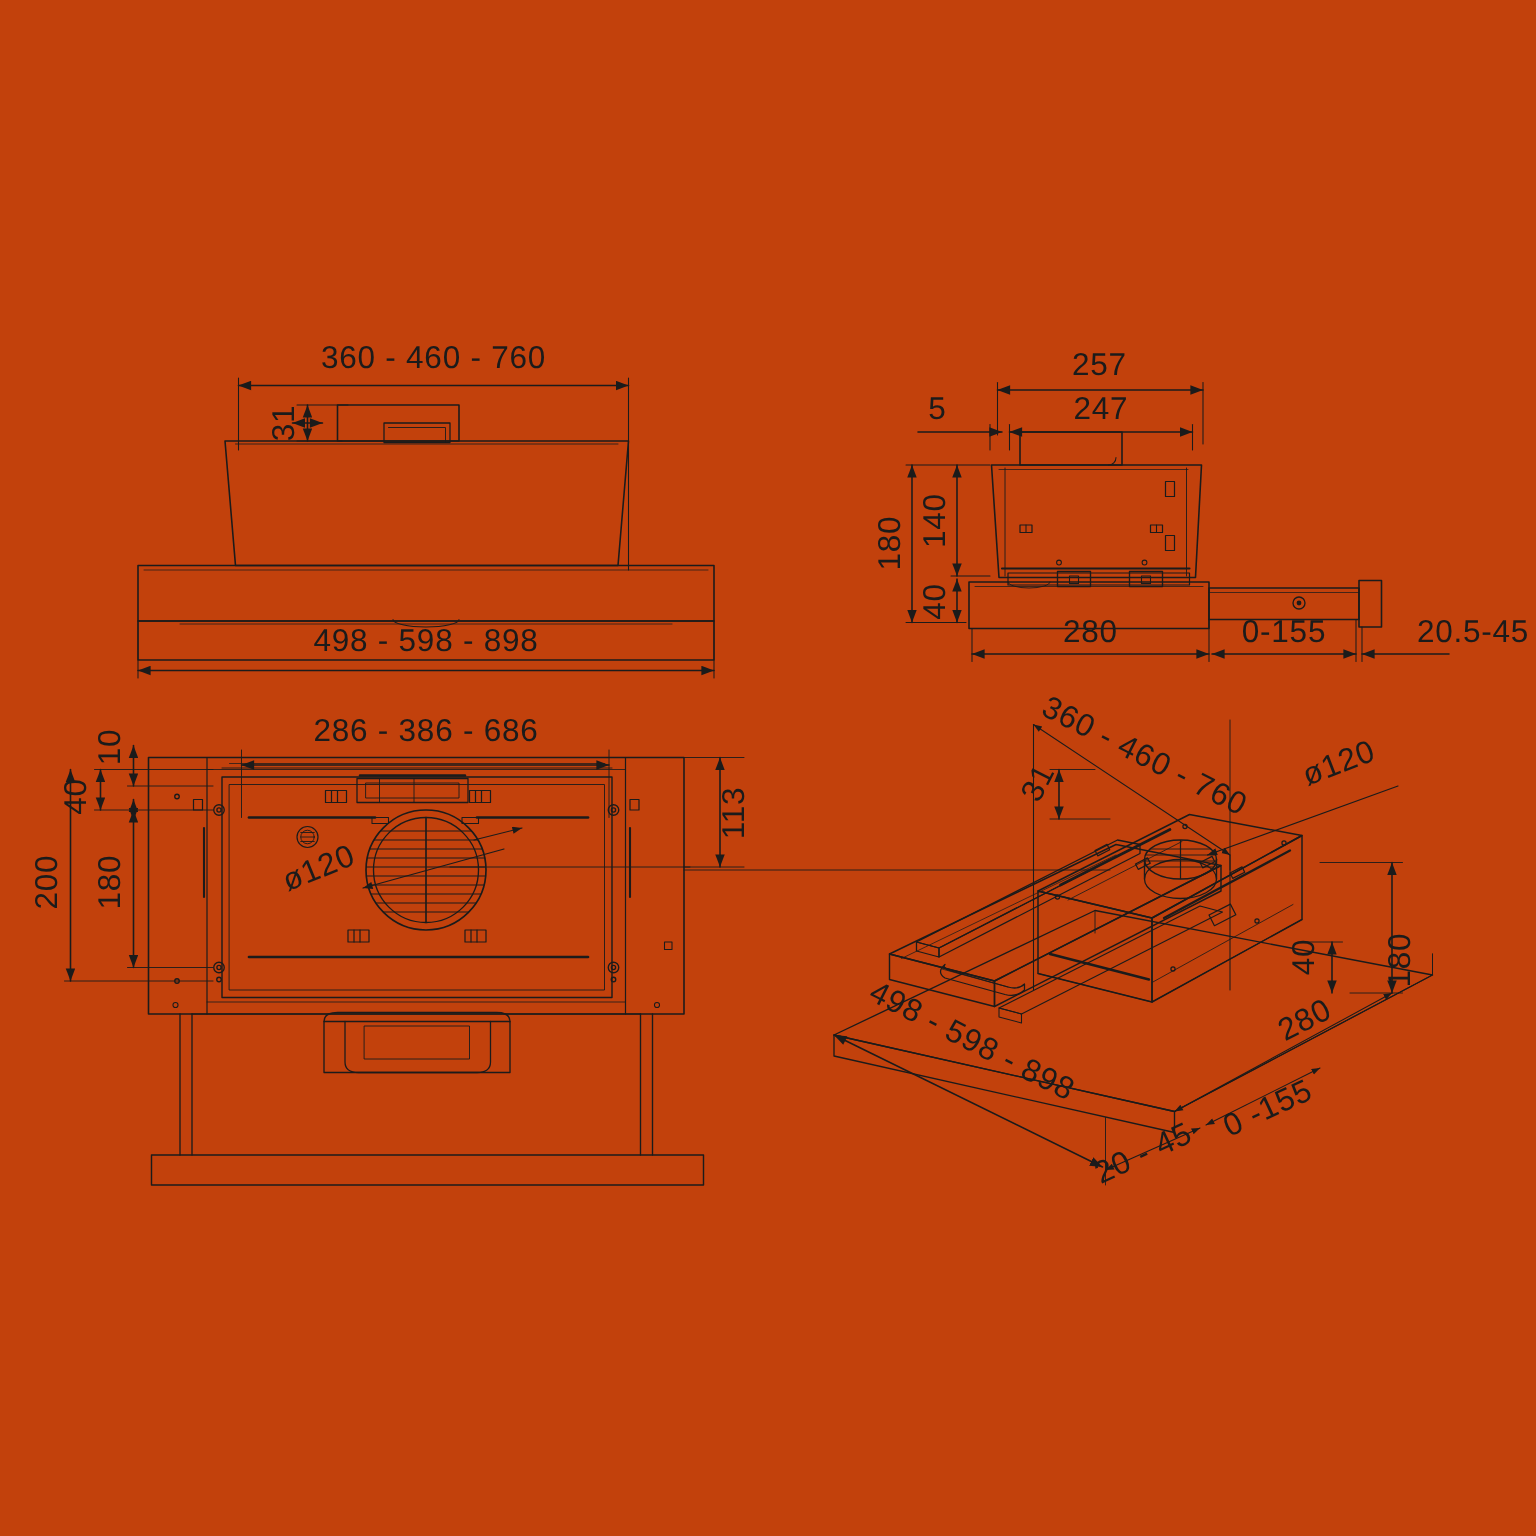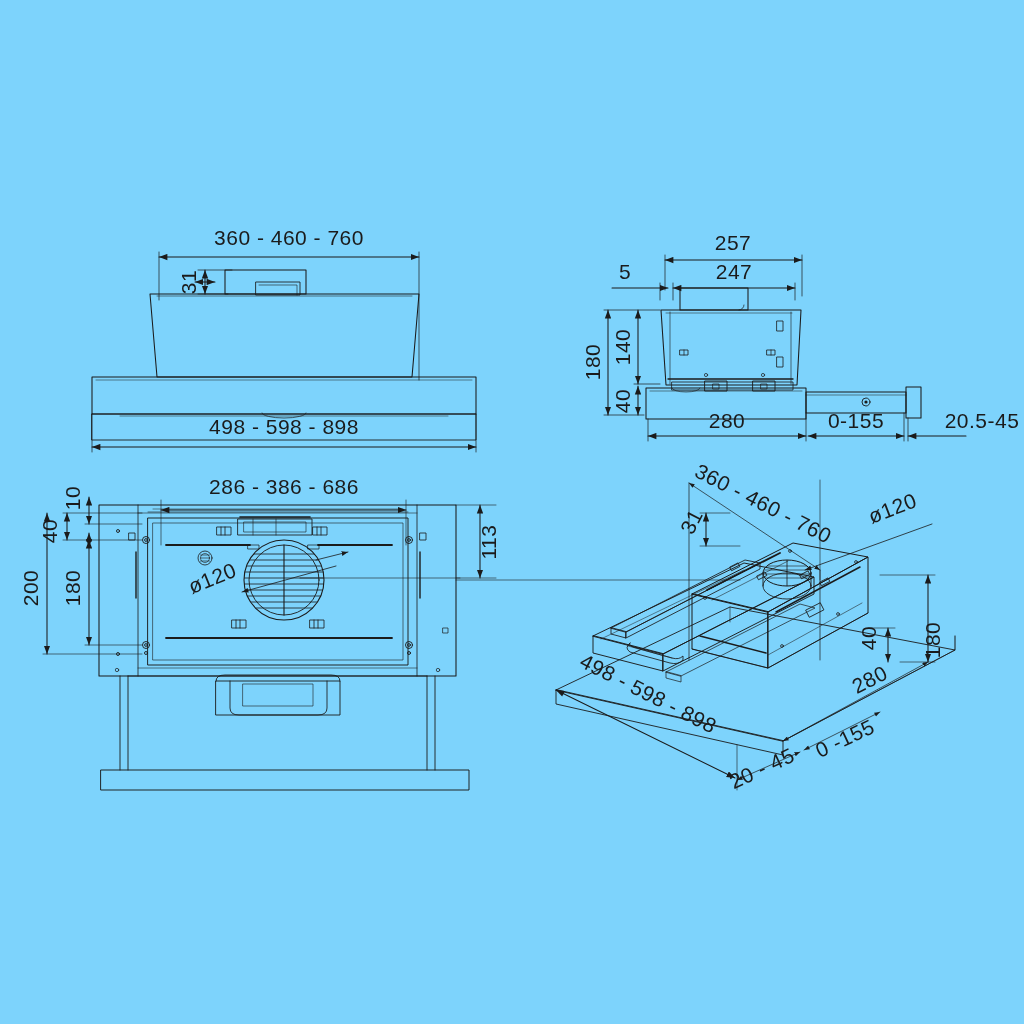--- a/index.html
+++ b/index.html
@@ -2,21 +2,21 @@
 <html><head>
 <meta charset="utf-8">
 <title>Cooker Hood Technical Drawing</title>
 <style>
   html,body{margin:0;padding:0;background:#ffffff;}
   body{
     width:1024px;height:1024px;overflow:hidden;
     font-family:"Liberation Sans","DejaVu Sans",sans-serif;
     color:#1b1b1b;
   }
-  #sheet{position:relative;width:1024px;height:1024px;background:#7dd3fc;}
+  #sheet{position:relative;width:1024px;height:1024px;background:#c2410c;}
   #sheet svg{position:absolute;left:0;top:0;}
   .dimtext{
     font-family:"Liberation Sans","DejaVu Sans",sans-serif;
     fill:#1b1b1b;
     font-size:21px;
     letter-spacing:0.5px;
   }
   text{white-space:pre;}
 </style>
 </head>

